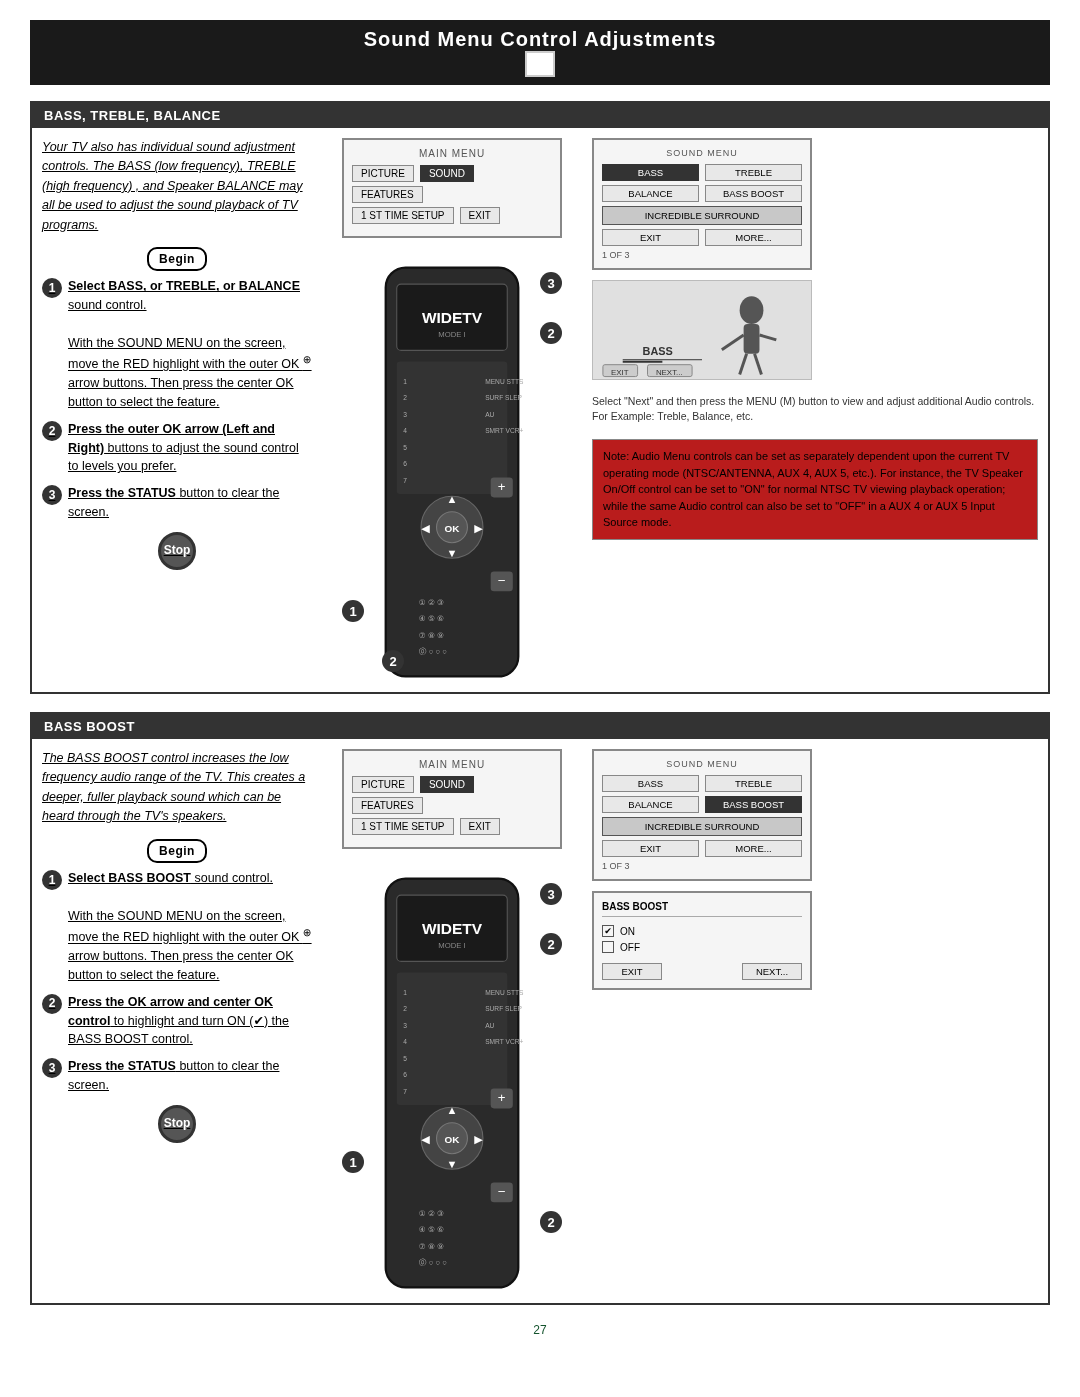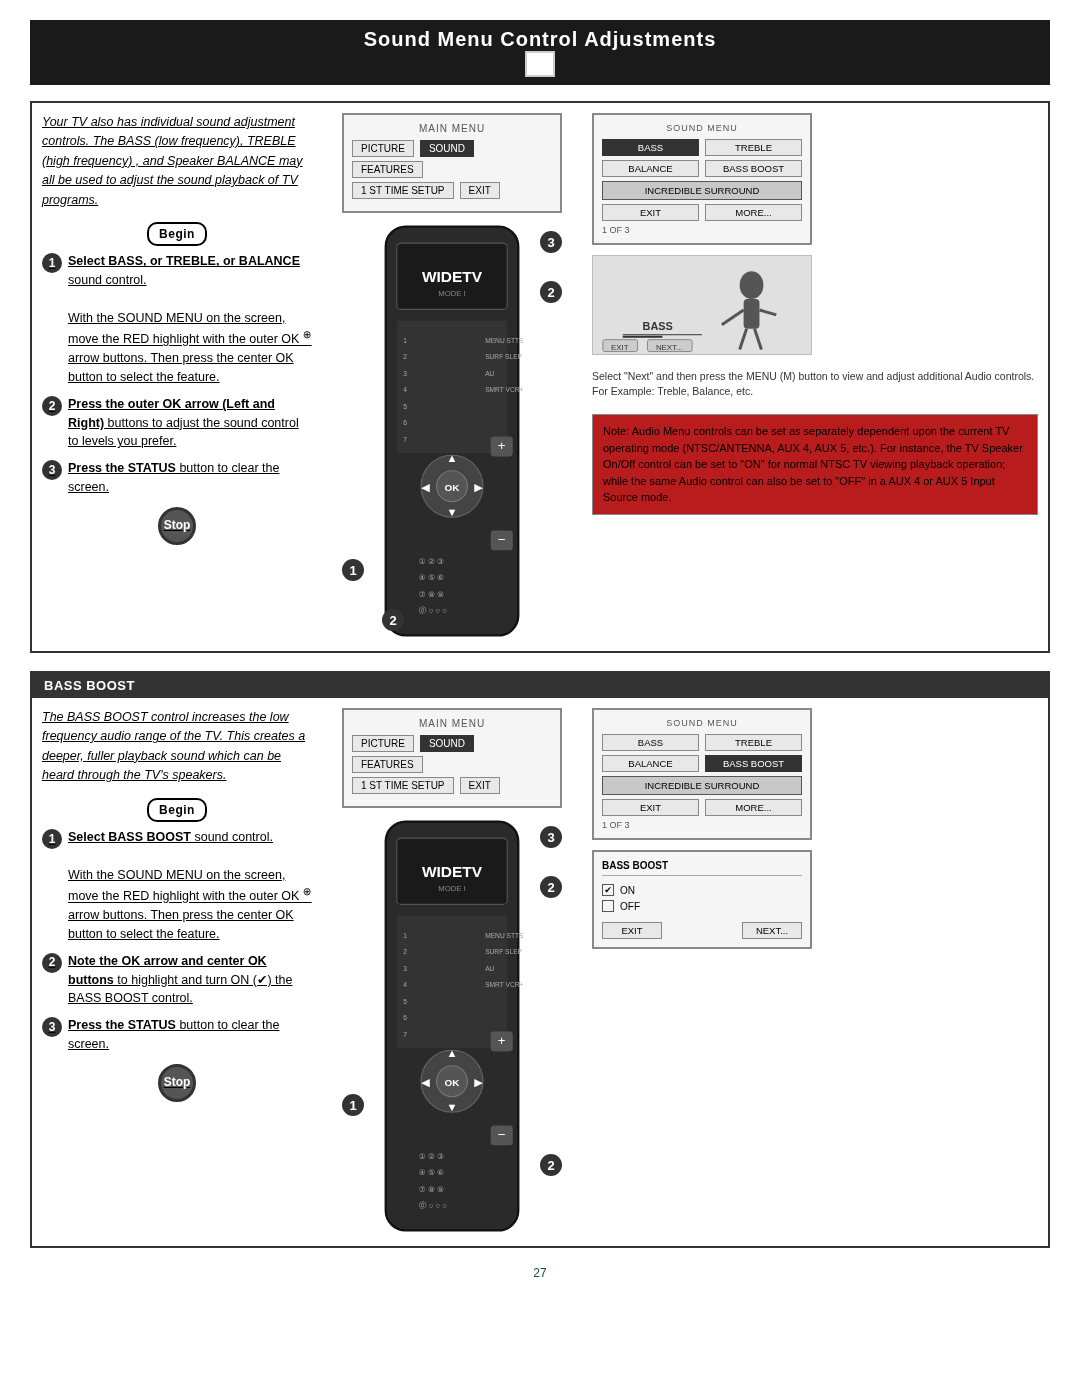--- a/index.html
+++ b/index.html
@@ -139,21 +139,21 @@
       flex: 1;
       font-size: 12.5px;
       line-height: 1.5;
     }
 
     
     .middle-col {
       display: flex;
       flex-direction: column;
       align-items: center;
-      gap: 8px;
+      gap: 24px;
       width: 260px;
       flex-shrink: 0;
       position: relative;
     }
 
     
     .menu-screen {
       border: 2px solid #888;
       background: #f5f5f5;
       width: 220px;
@@ -350,20 +350,21 @@
 <body>
 
 <div class="page-wrapper">
 
   <div class="page-title-bar">
     <span class="title-text">Sound Menu Control Adjustments</span>
     <div class="page-title-corner"></div>
   </div>
 
   <div class="section-block">
+    <div class="section-header">Bass, Treble, Balance</div>
     <div class="section-content">
 
       <div class="text-col">
         <p class="italic-lead">
           <span>Your TV also has individual sound adjustment controls. The BASS (low frequency), TREBLE (high frequency) , and Speaker BALANCE may all be used to adjust the sound playback of TV programs.</span>
         </p>
         <div style="text-align:center;">
           <span class="begin-badge">Begin</span>
         </div>
 
@@ -539,21 +540,21 @@
           <span class="step-num">1</span>
           <div class="step-text">
             <strong>Select BASS BOOST</strong> sound control.<br><br>
             With the SOUND MENU on the screen, move the RED highlight with the outer OK <sup>⊕</sup> arrow buttons. Then press the center OK button to select the feature.
           </div>
         </div>
 
         <div class="step-item">
           <span class="step-num">2</span>
           <div class="step-text">
-            <strong>Note the OK arrow and center OK buttons</strong> to highlight and turn ON (✔) the BASS BOOST control.
+            <strong>Press the OK arrow and center OK control</strong> to highlight and turn ON (✔) the BASS BOOST control.
           </div>
         </div>
 
         <div class="step-item">
           <span class="step-num">3</span>
           <div class="step-text">
             <strong>Press the STATUS</strong> button to clear the screen.
           </div>
         </div>
 

